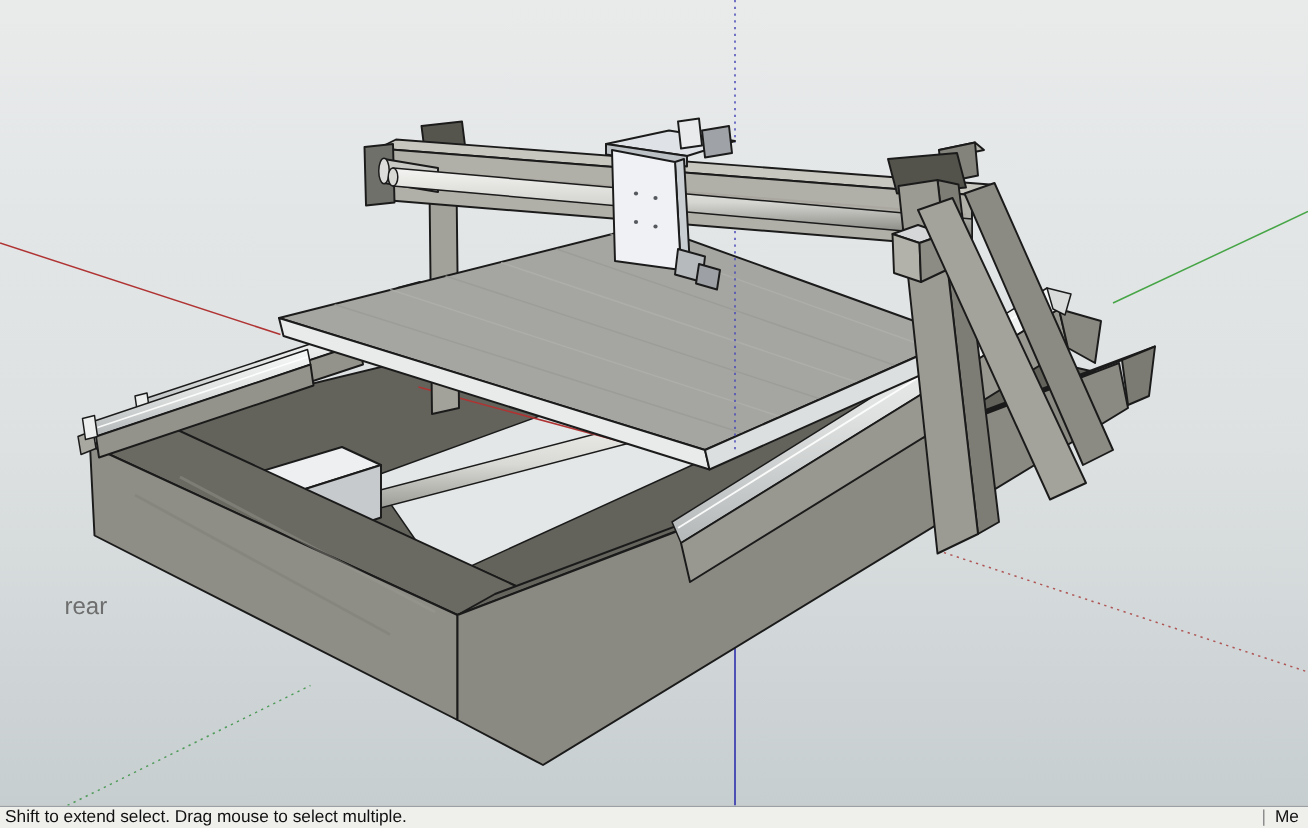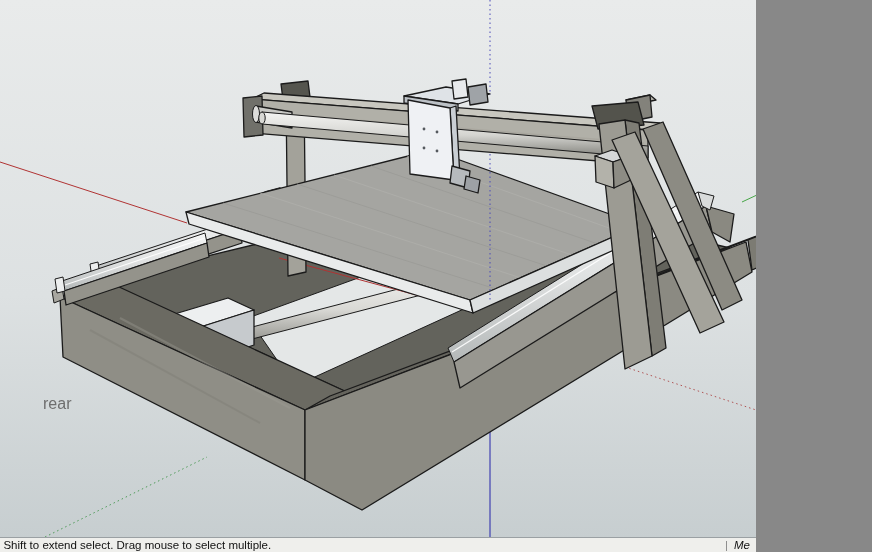--- a/index.html
+++ b/index.html
@@ -1,26 +1,26 @@
 <!DOCTYPE html>
 <html><head>
 <meta charset="utf-8">
 <style>
   html,body{margin:0;padding:0;background:#888;}
-  #app{width:756px;height:552px;display:flex;flex-direction:column;overflow:hidden;
+  #app{width:872px;height:552px;display:flex;flex-direction:column;overflow:hidden;
        font-family:"Liberation Sans",sans-serif;background:#e8eaea;}
   #viewport{width:872px;height:537px;position:relative;flex:0 0 537px;}
   #viewport svg{display:block;}
   #statusbar{flex:1;background:#efefec;border-top:1px solid #9aa0a3;display:flex;
        align-items:center;justify-content:space-between;padding:0 2px 0 0;
        font-size:11.5px;color:#111;white-space:nowrap;overflow:hidden;}
   #statusbar .hint{margin-left:0px;transform:translateX(-3px);}
   #statusbar .right{display:flex;align-items:center;gap:6px;}
   #statusbar .sep{color:#888;}
-  #statusbar .meas{width:20px;overflow:hidden;font-style:italic;}
+  #statusbar .meas{width:20px;overflow:hidden;}
   .rear-label{font-family:"Liberation Sans",sans-serif;font-size:16px;fill:#6e6e6e;}
 </style>
 </head>
 <body>
 
 <div id="app">
   <div id="viewport">
     <svg width="872" height="537" viewBox="0 0 872 537">
       <defs>
         <linearGradient id="bgGrad" x1="0" y1="0" x2="0" y2="1">

